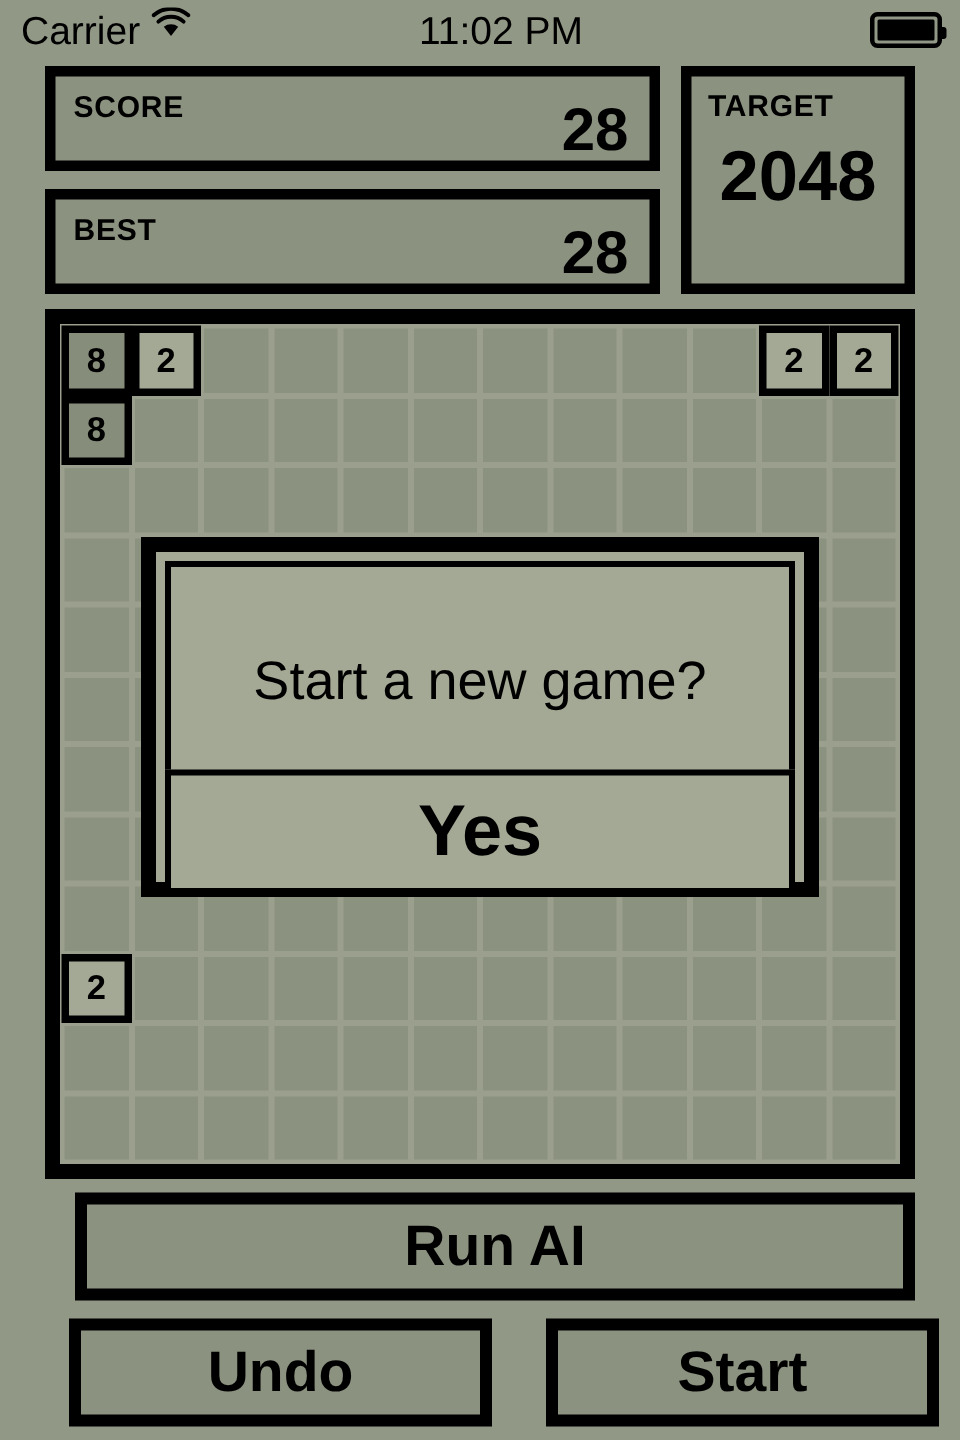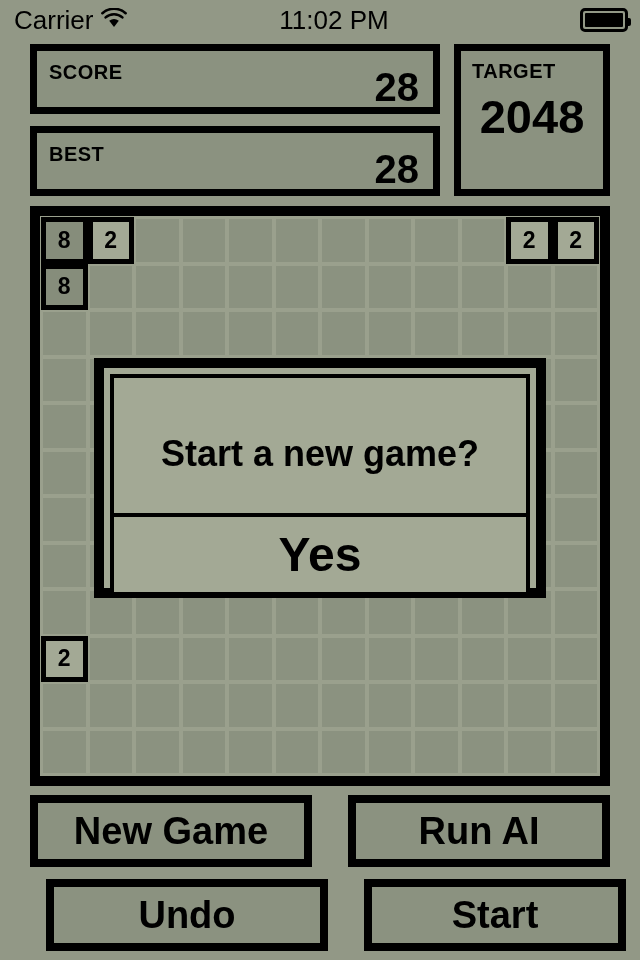--- a/index.html
+++ b/index.html
@@ -22,21 +22,21 @@
     left: 0; top: 0;
     width: 640px; height: 40px;
     display: flex;
     align-items: center;
     color: #000;
   }
   .sb-left {
     position: absolute;
     left: 14px;
     display: flex;
-    align-items: center;
+    align-items: flex-start;
     gap: 8px;
   }
   .sb-carrier {
     font-size: 26px;
     letter-spacing: 0px;
   }
   .sb-wifi { display: block; }
   .sb-time {
     position: absolute;
     left: 0; right: 0;
@@ -191,21 +191,21 @@
     left: 6px; top: 6px;
     width: 420px;
     height: 160px;
     box-sizing: border-box;
     border: 4px solid #000;
     background: #a3a995;
     display: flex;
     align-items: center;
     justify-content: center;
     font-size: 36px;
-    font-weight: bold;
+    font-weight: normal;
     color: #000;
   }
   .dlg-btns {
     position: absolute;
     left: 6px; top: 145px;
     width: 420px;
     height: 83px;
     display: flex;
     gap: 8px;
   }
@@ -450,19 +450,18 @@
 </div>
 
 <div class="dialog">
   <div class="dlg-msg">Start a new game?</div>
   <div class="dlg-btns">
     <div class="dlg-btn">Yes</div>
   </div>
 </div>
 
 <div class="btnrow row1">
-  <div class="gbtn wide">New Game</div>
   <div class="gbtn flex">Run AI</div>
 </div>
 <div class="btnrow row2">
   <div class="gbtn wide">Undo</div>
   <div class="gbtn flex">Start</div>
 </div>
 
 </body></html>

